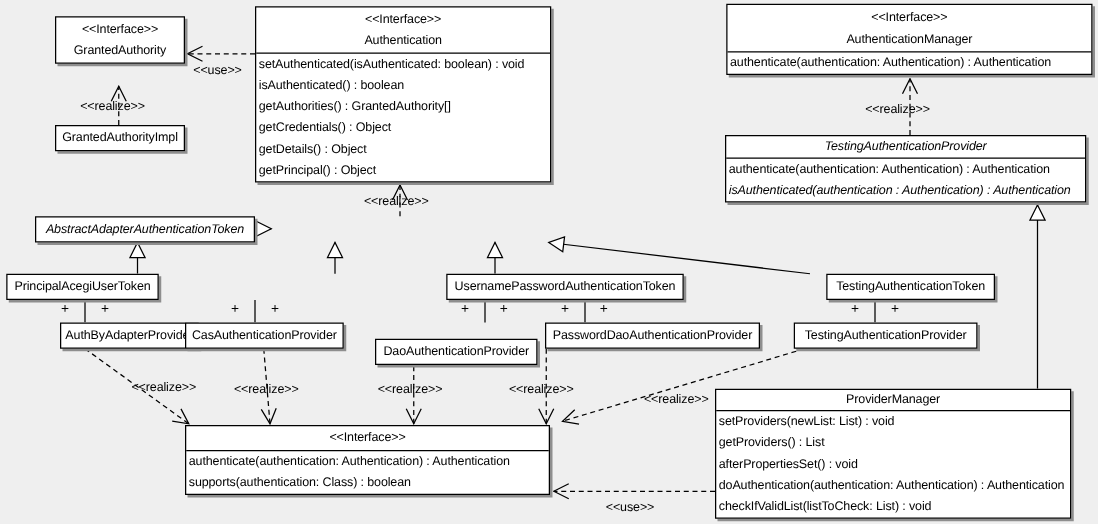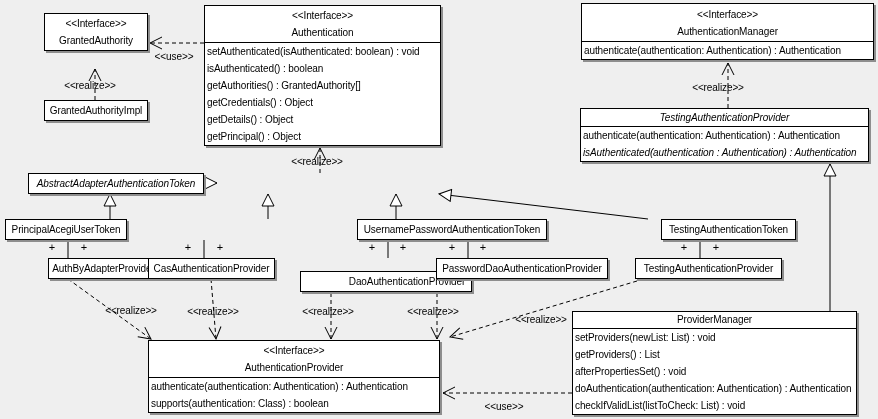--- a/index.html
+++ b/index.html
@@ -113,28 +113,27 @@
 
   <div class="umlbox sbox" style="left:3px;top:173px;width:174px;margin-left:25px;"><span class="italic">AbstractAdapterAuthenticationToken</span></div>
 
 
   <div class="umlbox sbox" style="left:5px;top:219px;width:120px;"><span>PrincipalAcegiUserToken</span></div>
   <div class="umlbox sbox" style="left:357px;top:219px;width:188px;"><span>UsernamePasswordAuthenticationToken</span></div>
   <div class="umlbox sbox" style="left:637px;top:219px;width:133px;margin-left:24px;"><span>TestingAuthenticationToken</span></div>
 
   <div class="umlbox sbox" style="left:12px;top:258px;width:109px;margin-left:36px;"><span>AuthByAdapterProvider</span></div>
   <div class="umlbox sbox" style="left:148px;top:258px;width:125px;text-align:center;"><span>CasAuthenticationProvider</span></div>
-  <div class="umlbox sbox" style="left:300px;top:271px;width:128px;padding-left:42px;"><span>DaoAuthenticationProvider</span></div>
+  <div class="umlbox sbox" style="left:300px;top:271px;width:128px;"><span>DaoAuthenticationProvider</span></div>
   <div class="umlbox sbox" style="left:436px;top:258px;width:170px;"><span>PasswordDaoAuthenticationProvider</span></div>
   <div class="umlbox sbox" style="left:635px;top:258px;width:145px;"><span>TestingAuthenticationProvider</span></div>
 
   <div class="umlbox" style="left:148px;top:340px;width:290px;">
     <div class="hd">
       <div class="stereo">&lt;&lt;Interface&gt;&gt;</div>
-      <div class="cname">AuthenticationProvider</div>
     </div>
     <div class="methods">
       <div class="mrow">authenticate(authentication: Authentication) : Authentication</div>
       <div class="mrow">supports(authentication: Class) : boolean</div>
     </div>
   </div>
 
   <div class="umlbox" style="left:572px;top:311px;width:283px;">
     <div class="hd" style="padding:0 2px;">
       <div class="cname" style="line-height:16px;">ProviderManager</div>

